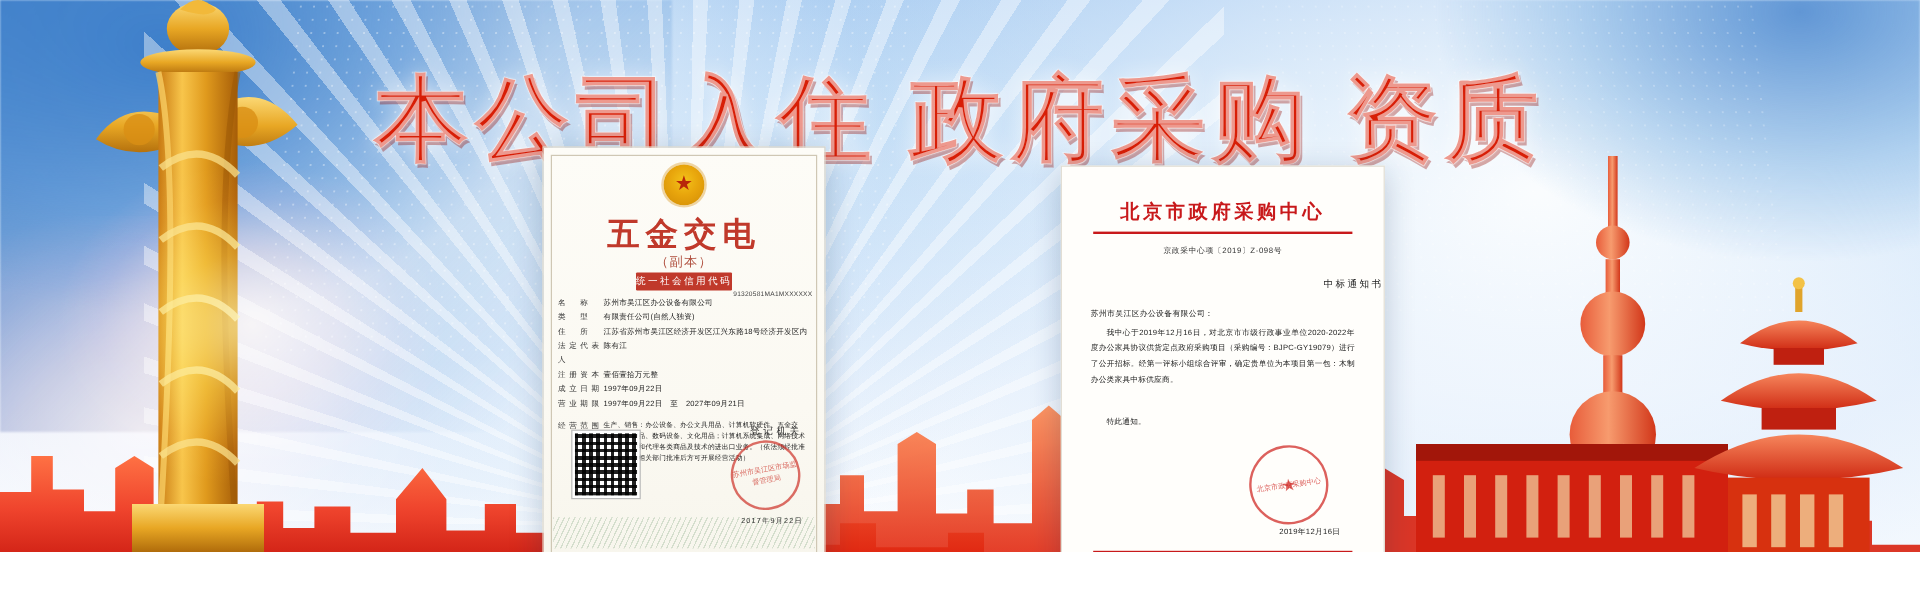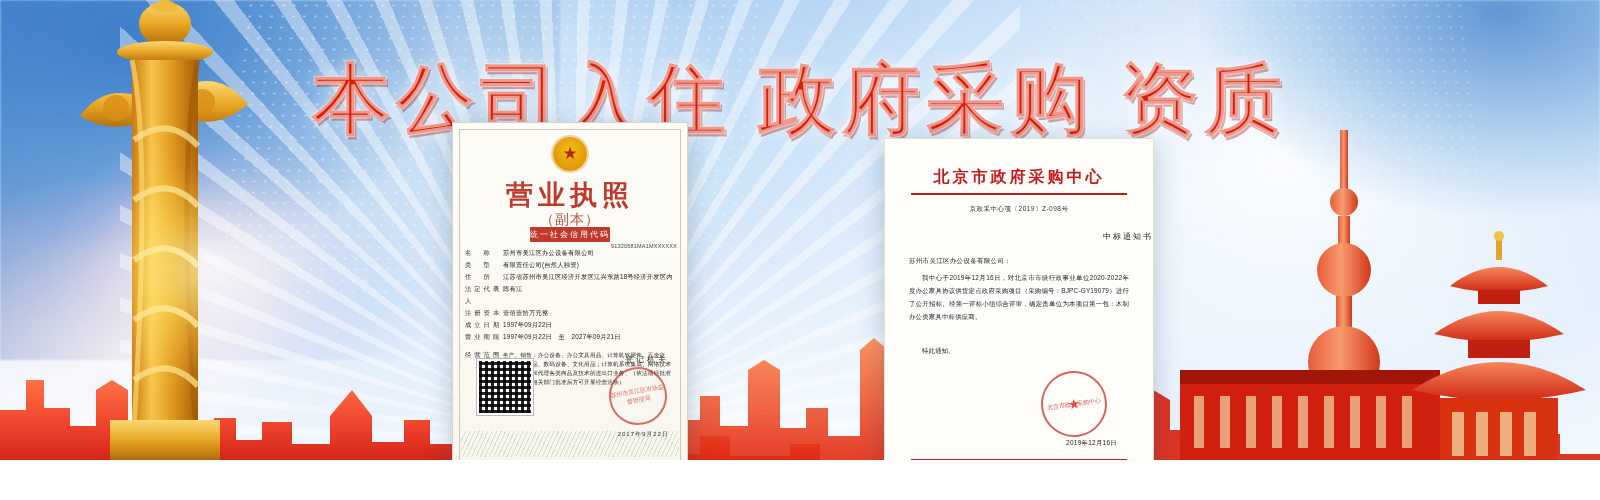--- a/index.html
+++ b/index.html
@@ -154,21 +154,21 @@
     font-size: 27px;
     letter-spacing: 5px;
     color: #c0392b;
     text-shadow: 0 1px 0 rgba(255,255,255,0.6);
   }
   .lic-subtitle {
     position: absolute;
     left: 0; top: 88px;
     width: 100%;
     text-align: center;
-    font-size: 14px;
+    font-size: 11px;
     color: #b0503f;
     letter-spacing: 1px;
   }
   .lic-banner {
     position: absolute;
     left: 50%; top: 104px;
     transform: translateX(-50%);
     font-size: 8px;
     color: #ffffff;
     background: #c0392b;
@@ -434,21 +434,21 @@
     <path fill="#d8210f" opacity="0.9" d="M1100,230 L1100,196 L1130,196 L1130,170 L1150,158 L1170,170 L1170,200 L1200,200 L1200,182 L1226,182 L1226,206 L1260,206 L1260,176 L1284,176 L1284,210 L1330,210 L1330,190 L1360,190 L1360,214 L1420,214 L1420,198 L1450,198 L1450,218 L1520,218 L1520,204 L1560,204 L1560,224 L1600,224 L1600,230 Z"></path>
   </svg>
 
   <div class="headline">
     <span>本公司入住</span><span class="gap"></span><span>政府采购</span><span class="gap"></span><span>资质</span>
   </div>
 
   <div class="doc doc-license">
     <div class="lic-inner"></div>
     <div class="lic-emblem"></div>
-    <div class="lic-title">营业执照</div>
+    <div class="lic-title">五金交电</div>
     <div class="lic-subtitle">（副本）</div>
     <div class="lic-banner">统一社会信用代码</div>
     <div class="lic-code">91320581MA1MXXXXXX</div>
 
     <div class="lic-fields">
       <div class="lic-row">
         <span class="lic-key">名　称</span>
         <span class="lic-val">苏州市吴江区办公设备有限公司</span>
       </div>
       <div class="lic-row">

